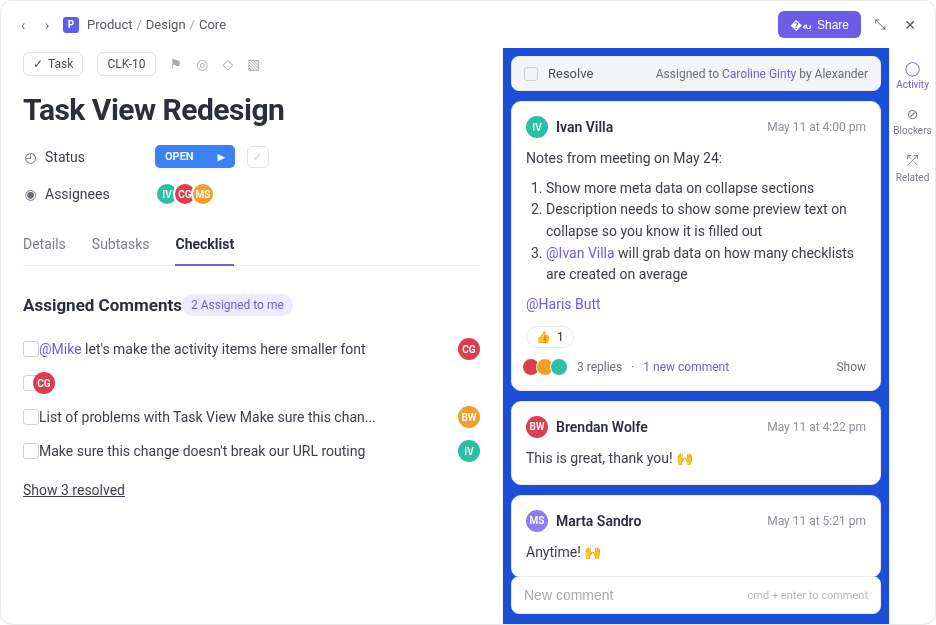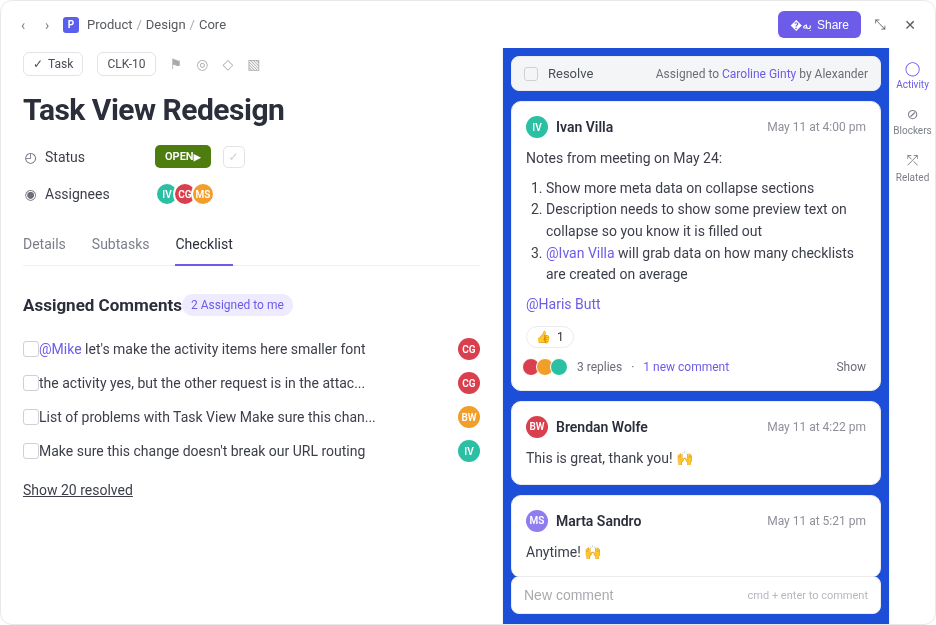--- a/index.html
+++ b/index.html
@@ -15,31 +15,31 @@
 .icon-btn{width:22px;height:22px;display:flex;align-items:center;justify-content:center;color:#56595f;cursor:pointer;font-size:14px}
 .main{flex:1;display:flex;overflow:hidden}
 .left{flex:1;padding:4px 22px 16px 22px;overflow:auto;min-width:0}
 .toolbar-row{display:flex;align-items:center;gap:14px;margin-bottom:16px}
 .pill{border:1px solid #e1e3e7;border-radius:6px;padding:4px 9px;font-size:12px;color:#4a4e5a;display:flex;align-items:center;gap:5px}
 .tool-icon{color:#a8aaae;font-size:14px}
 h1{font-size:30px;font-weight:700;letter-spacing:-0.5px;margin-bottom:18px}
 .meta-row{display:flex;align-items:center;gap:12px;margin-bottom:14px;font-size:14px;color:#3c3f4a}
 .meta-label{display:flex;align-items:center;gap:7px;width:120px}
 .meta-icon{width:15px;height:15px;color:#6b6d78;display:flex;align-items:center;justify-content:center}
-.status-chip{background:#4d7c0f;color:#fff;font-size:11px;font-weight:600;padding:5px 10px;border-radius:5px;display:flex;align-items:center;gap:0}
+.status-chip{background:#3b82f6;color:#fff;font-size:11px;font-weight:600;padding:5px 10px;border-radius:5px;display:flex;align-items:center;gap:24px}
 .status-chip .play{font-size:9px}
 .checkbox-outline{width:22px;height:22px;border:1px solid #e1e3e7;border-radius:5px;display:flex;align-items:center;justify-content:center;color:#cfd1d7;font-size:12px}
 .avatars{display:flex}
 .avatar{width:24px;height:24px;border-radius:50%;border:2px solid #fff;margin-left:-6px;display:flex;align-items:center;justify-content:center;font-size:10px;font-weight:600;color:#fff}
 .avatar:first-child{margin-left:0}
 .avatar.sm{width:18px;height:18px;font-size:8px;border-width:1px;margin-left:-4px}
 .avatar.md{width:22px;height:22px;border-width:0}
 .tabs{display:flex;gap:26px;border-bottom:1px solid #eef0f3;margin-top:22px}
 .tab{padding:8px 0 12px;font-size:14px;color:#7c7f8a;cursor:pointer}
-.tab.active{color:#2b2e3b;font-weight:400;border-bottom:2px solid #6c5ce7;margin-bottom:-1px}
+.tab.active{color:#2b2e3b;font-weight:700;border-bottom:2px solid #6c5ce7;margin-bottom:-1px}
 .section-head{display:flex;align-items:center;justify-content:flex-start;margin-top:28px;margin-bottom:16px}
 .section-head h2{font-size:17px;font-weight:700}
 .badge{background:#efebff;color:#6c5ce7;font-size:12px;padding:4px 9px;border-radius:14px}
 .comment-row{display:flex;align-items:center;padding:6px 0}
 .chk{width:16px;height:16px;border:1.5px solid #cfd1d7;border-radius:3px;flex-shrink:0}
 .comment-text{flex:1;font-size:14px;color:#3c3f4a;white-space:nowrap;overflow:hidden;text-overflow:ellipsis}
 .mention{color:#6c5ce7}
 .show-link{margin-top:14px;font-size:14px;text-decoration:underline;color:#3c3f4a;cursor:pointer;display:inline-block}
 .right-wrap{display:flex;border-left:1px solid #f0f1f4}
 .thread{width:386px;display:flex;flex-direction:column;padding:8px 8px 10px 8px;background:#1d4ed8}
@@ -145,36 +145,35 @@
       </div>
 
       <div id="comments-list">
           <div class="comment-row">
             <div class="chk"></div>
     <div class="comment-text"><span class="mention">@Mike</span> let's make the activity items here smaller font</div>
     <div class="avatar md" style="background:#d93f4c">CG</div>
           </div>
           <div class="comment-row">
             <div class="chk"></div>
-    <div class="comment-text">the activity yes, but the other request is in the attac...</div>
     <div class="avatar md" style="background:#d93f4c">CG</div>
           </div>
           <div class="comment-row">
             <div class="chk"></div>
     <div class="comment-text">List of problems with Task View Make sure this chan...</div>
     <div class="avatar md" style="background:#f19e2b">BW</div>
           </div>
           <div class="comment-row">
             <div class="chk"></div>
     <div class="comment-text">Make sure this change doesn't break our URL routing</div>
     <div class="avatar md" style="background:#2bbfa3">IV</div>
           </div>
         </div>
 
-      <span class="show-link">Show 20 resolved</span>
+      <span class="show-link">Show 3 resolved</span>
     </div>
 
     <div class="right-wrap">
       <div class="thread">
         <div class="thread-head">
           <div class="chk"></div>
           <span>Resolve</span>
           <span class="spc"></span>
           <span class="assigned"><span>Assigned to </span><span class="link">Caroline Ginty</span><span> by Alexander</span></span>
         </div>

